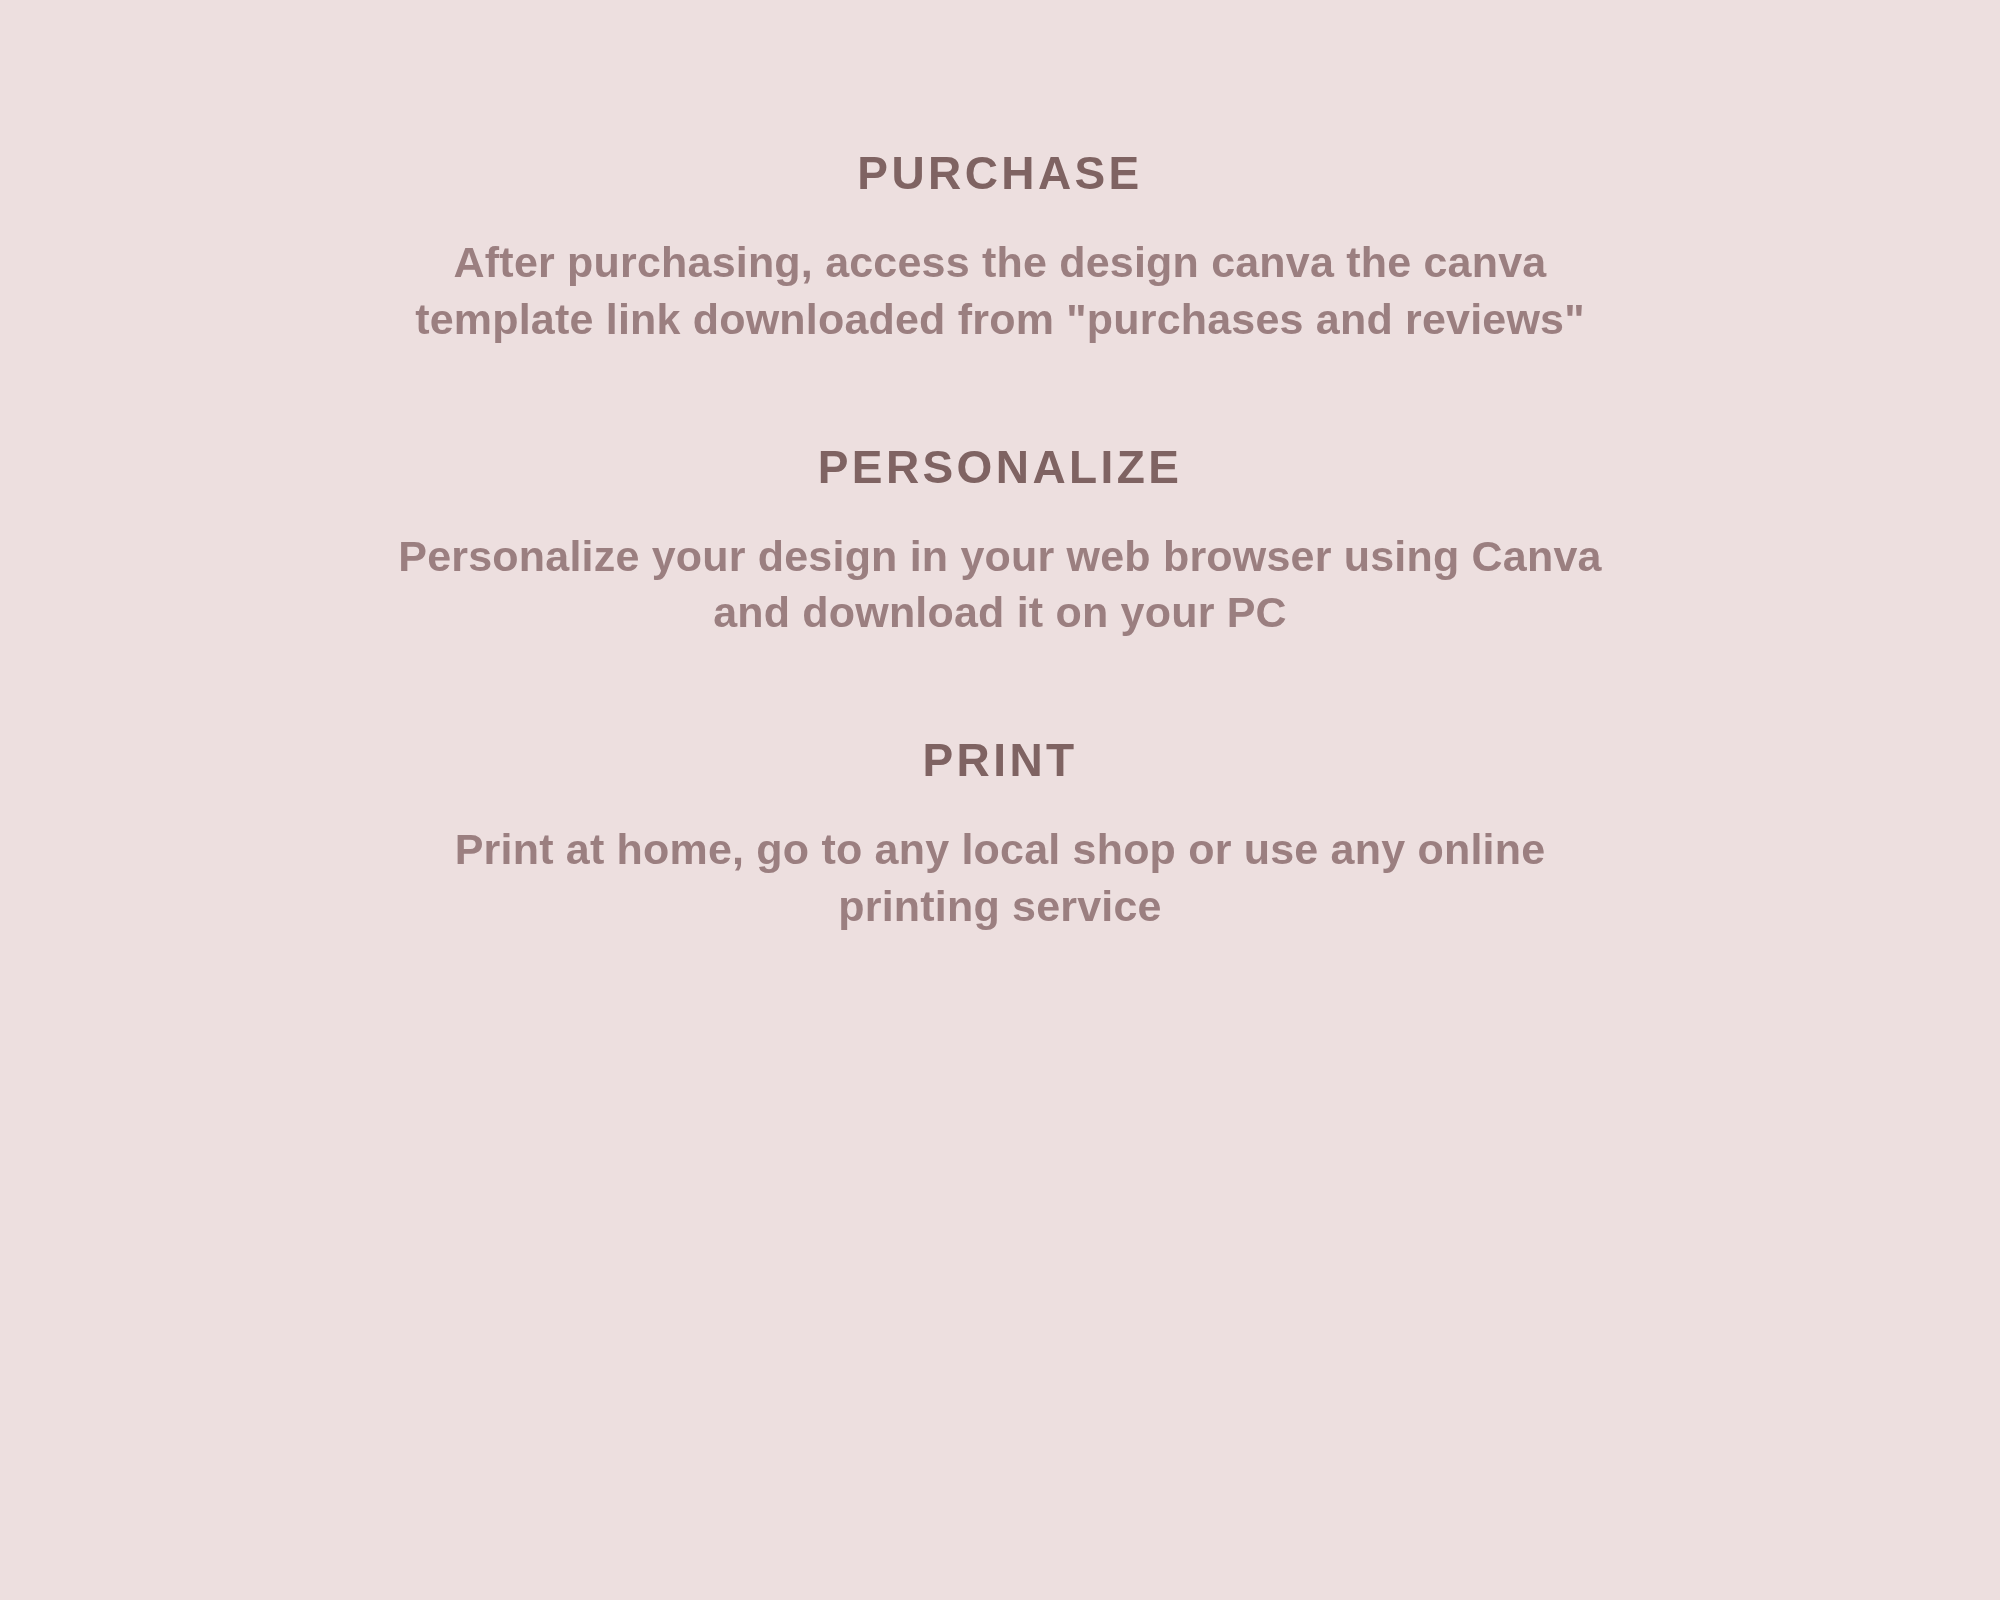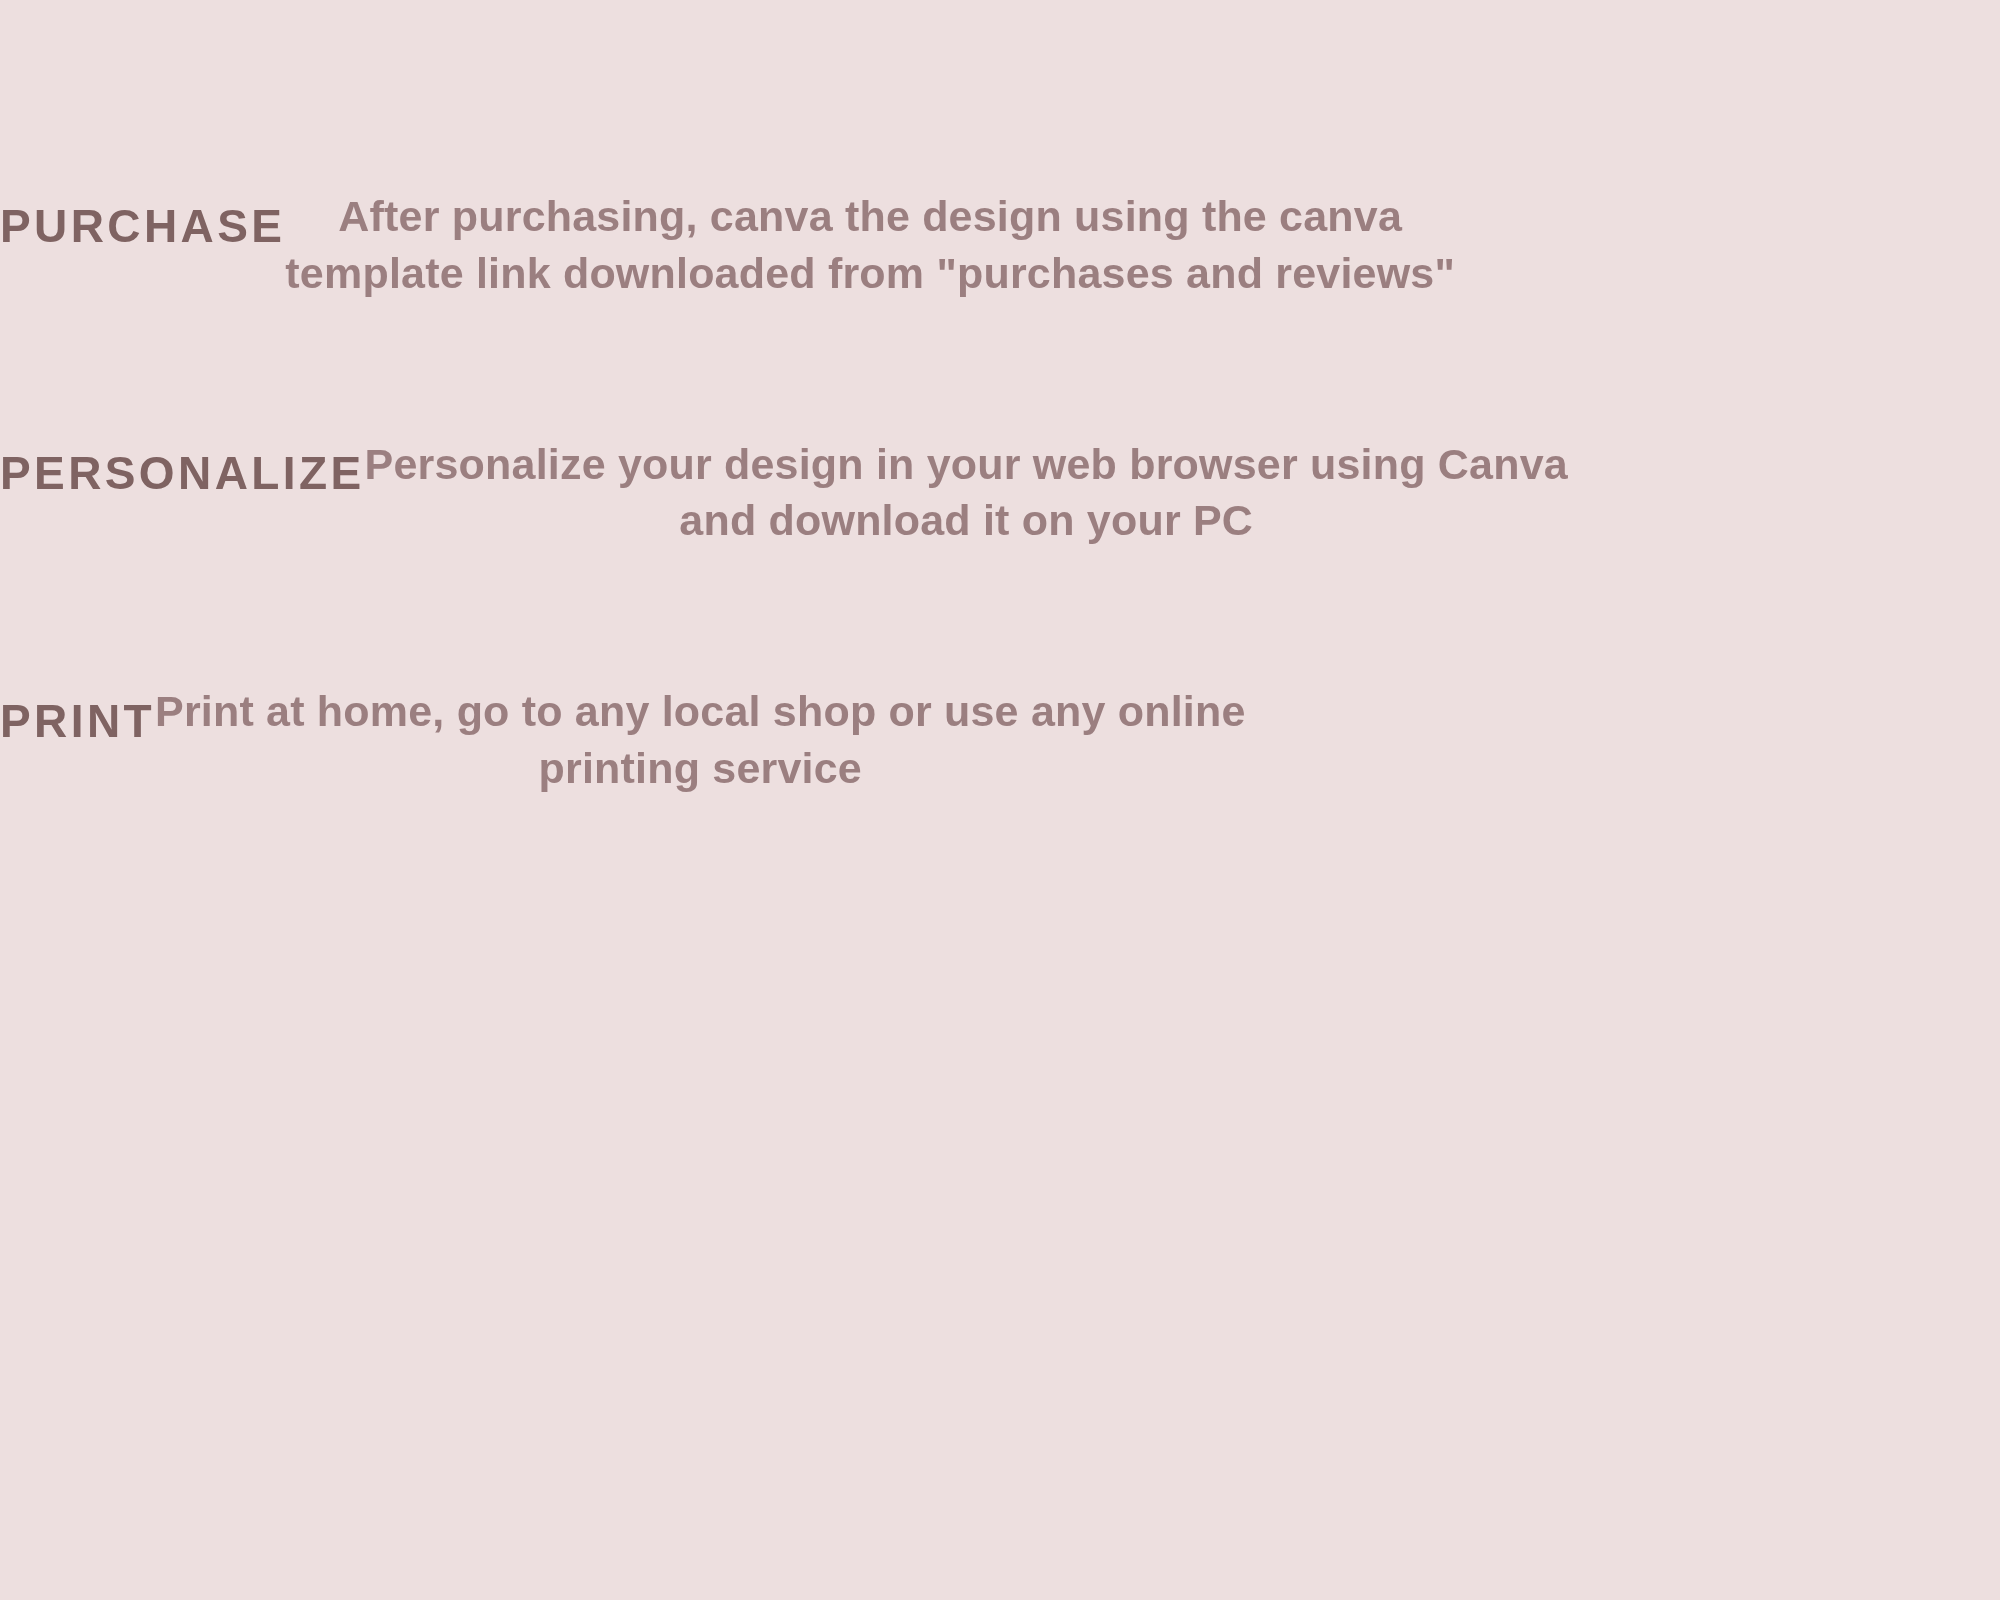--- a/index.html
+++ b/index.html
@@ -41,20 +41,21 @@
     width: 100%;
     display: flex;
     flex-direction: column;
     align-items: center;
     margin-top: 150px;
   }
 
   .step {
     width: 100%;
     display: flex;
+    flex-direction: column;
     align-items: center;
   }
 
   .step + .step {
     margin-top: 96px;
   }
 
   .step-heading {
     margin: 0;
     padding: 0;
@@ -87,21 +88,21 @@
 <body>
 
 <div id="poster">
 
 
   <div class="steps">
 
     <section class="step">
       <h2 class="step-heading">PURCHASE</h2>
       <p class="step-body">
-        <span class="line">After purchasing, canva the design using the canva</span>
+        <span class="line">After purchasing, access the design canva the canva</span>
         <span class="line">template link downloaded from "purchases and reviews"</span>
       </p>
     </section>
 
     <section class="step">
       <h2 class="step-heading">PERSONALIZE</h2>
       <p class="step-body">
         <span class="line">Personalize your design in your web browser using Canva</span>
         <span class="line">and download it on your PC</span>
       </p>

